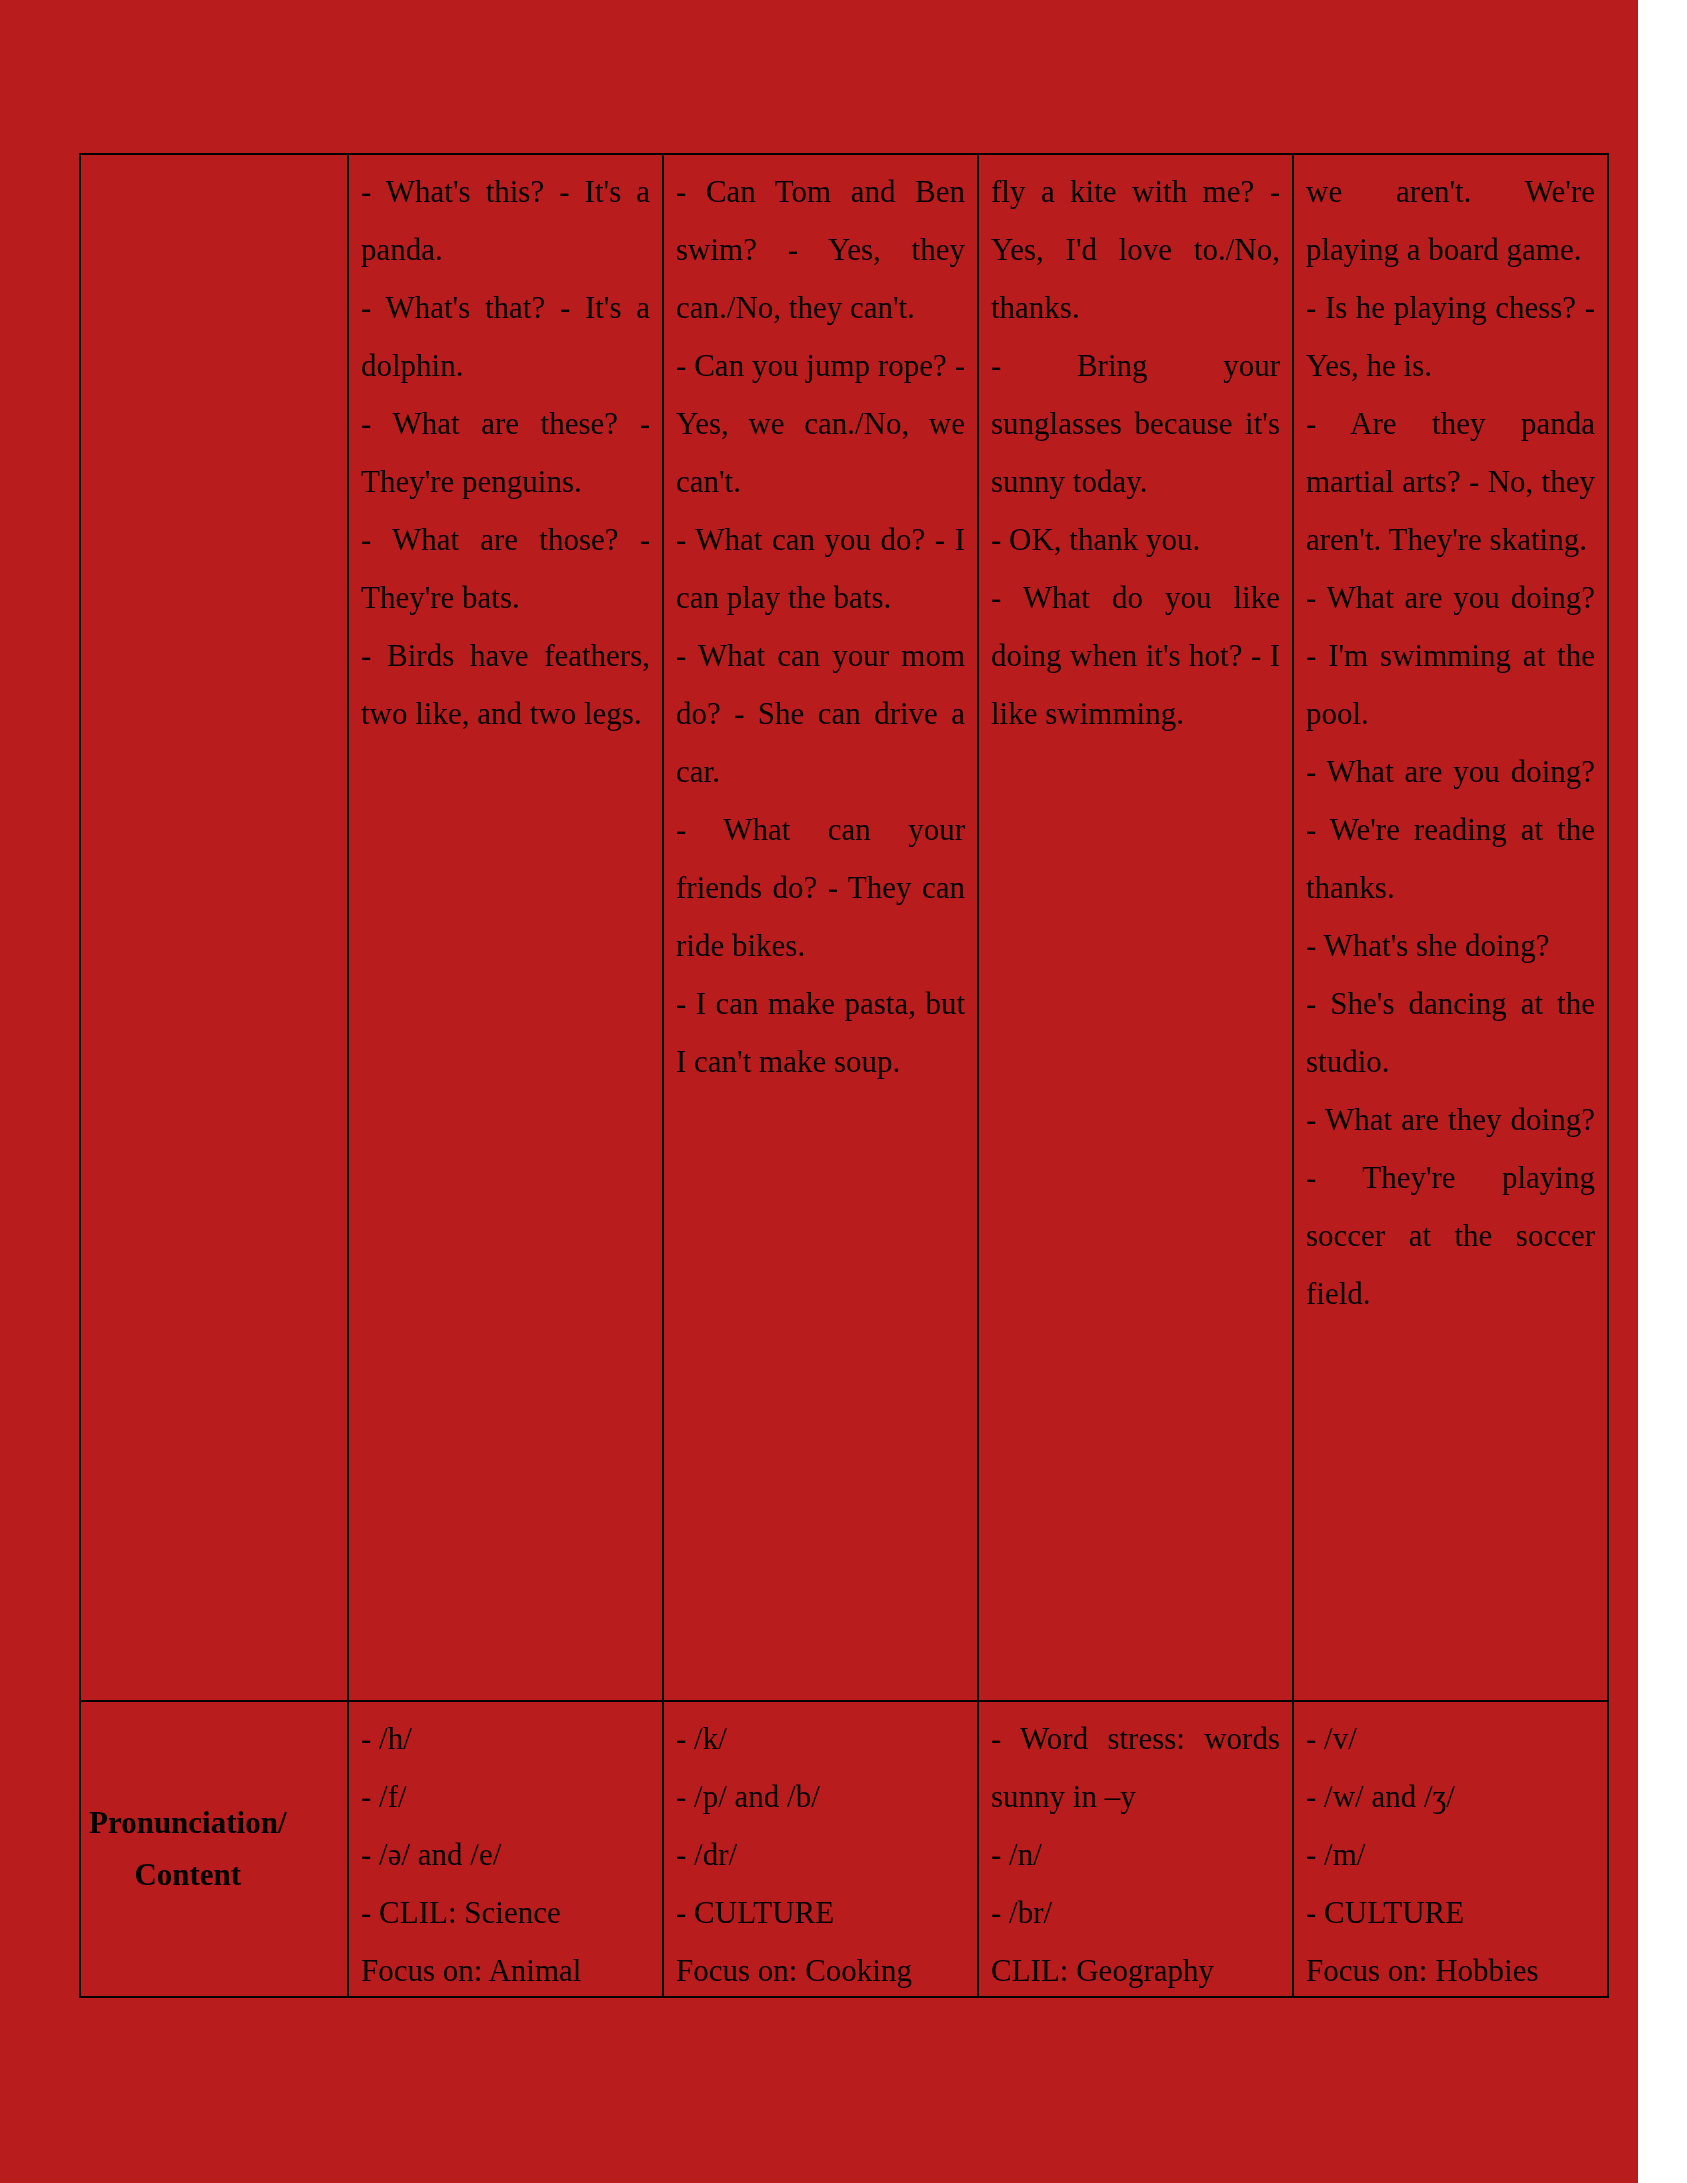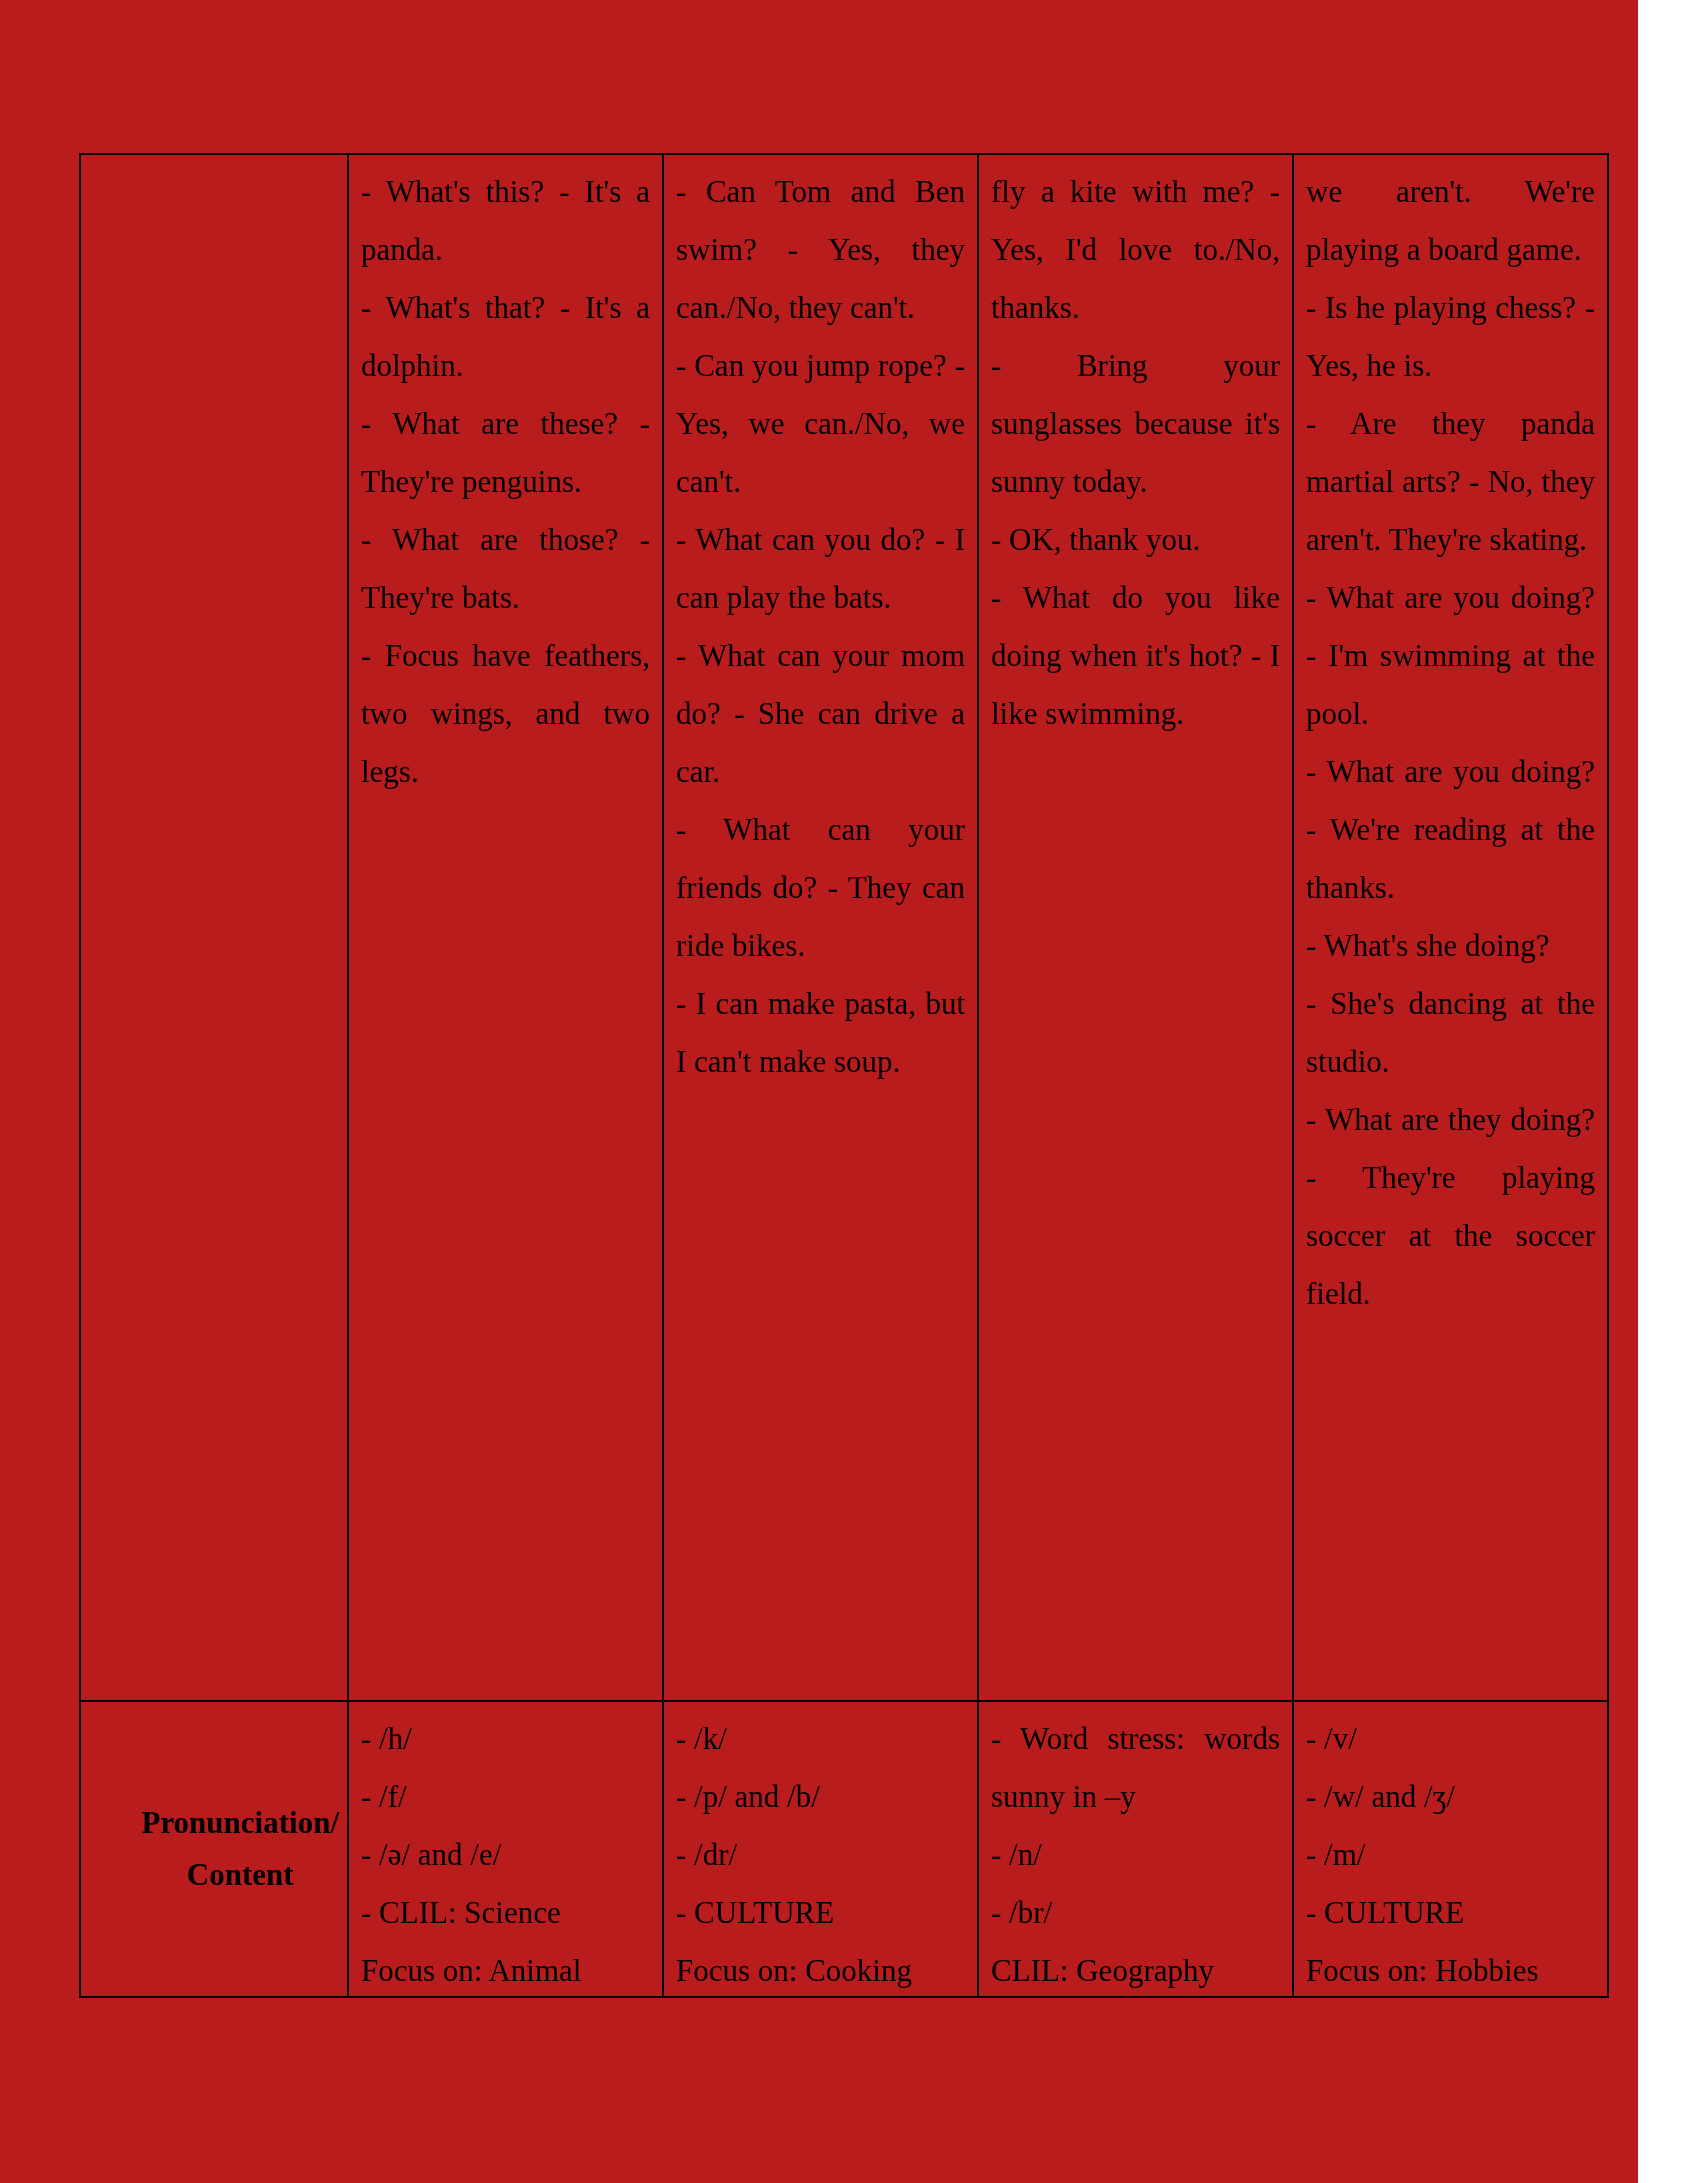--- a/index.html
+++ b/index.html
@@ -30,21 +30,21 @@
   }
   .cell-clip {
     overflow: hidden;
     padding: 8px 12px 0 12px;
   }
   .row1 .cell-clip { height: 1545px; }
   .row2 .cell-clip { height: 294px; }
   .head-cell .cell-clip {
     display: flex;
     align-items: center;
-    justify-content: flex-end;
+    justify-content: flex-start;
     padding: 0 8px;
   }
   .para {
     font-size: 31px;
     line-height: 58px;
     text-align: justify;
   }
   .head-label {
     font-weight: bold;
     font-size: 31px;
@@ -71,21 +71,21 @@
         <div class="cell-clip">
           <div class="head-label"></div>
         </div>
       </td>
       <td>
         <div class="cell-clip">
               <div class="para">- What's this? - It's a panda.</div>
               <div class="para">- What's that? - It's a dolphin.</div>
               <div class="para">- What are these? - They're penguins.</div>
               <div class="para">- What are those? - They're bats.</div>
-              <div class="para">- Focus have feathers, two wings, and two legs.</div>
+              <div class="para">- Birds have feathers, two like, and two legs.</div>
             </div>
       </td>
       <td>
         <div class="cell-clip">
               <div class="para">- Can Tom and Ben swim? - Yes, they can./No, they can't.</div>
               <div class="para">- Can you jump rope? - Yes, we can./No, we can't.</div>
               <div class="para">- What can you do? - I can play the bats.</div>
               <div class="para">- What can your mom do? - She can drive a car.</div>
               <div class="para">- What can your friends do? - They can ride bikes.</div>
               <div class="para">- I can make pasta, but I can't make soup.</div>

